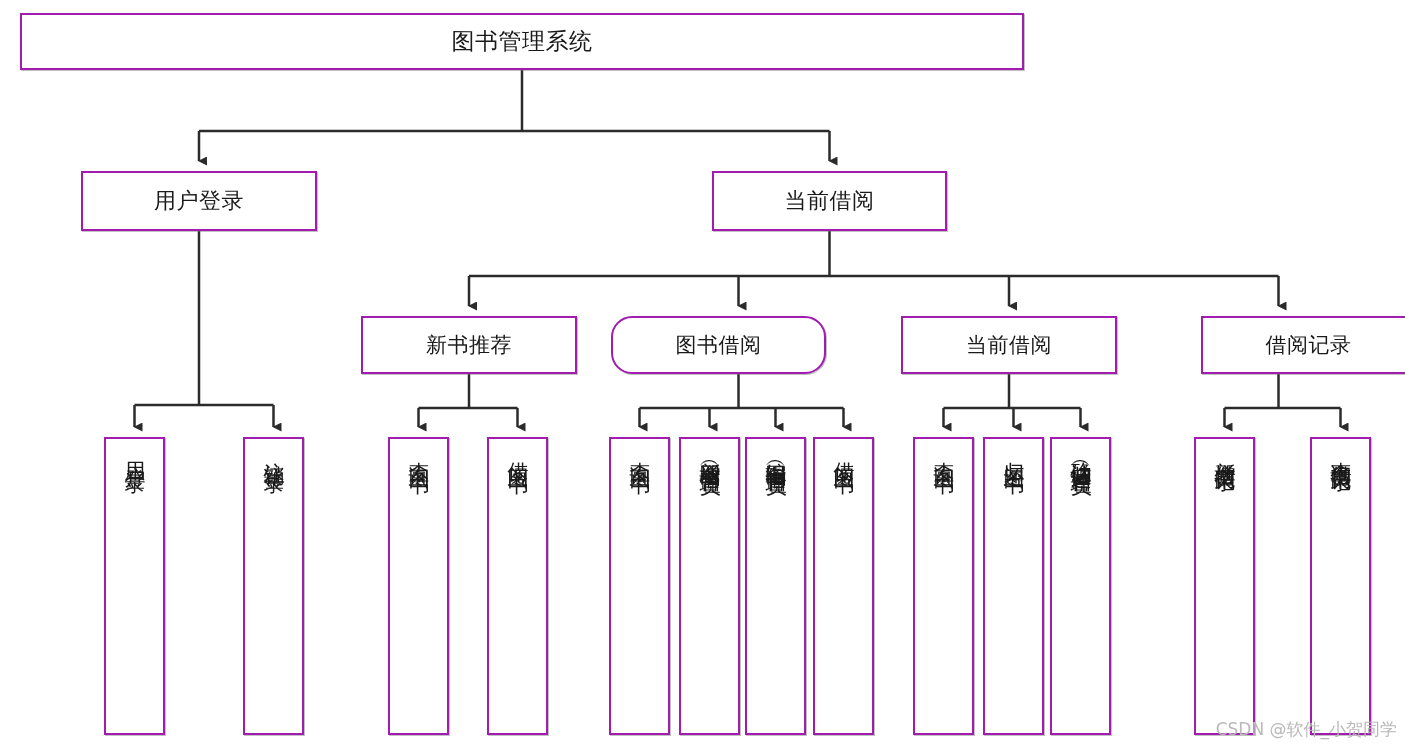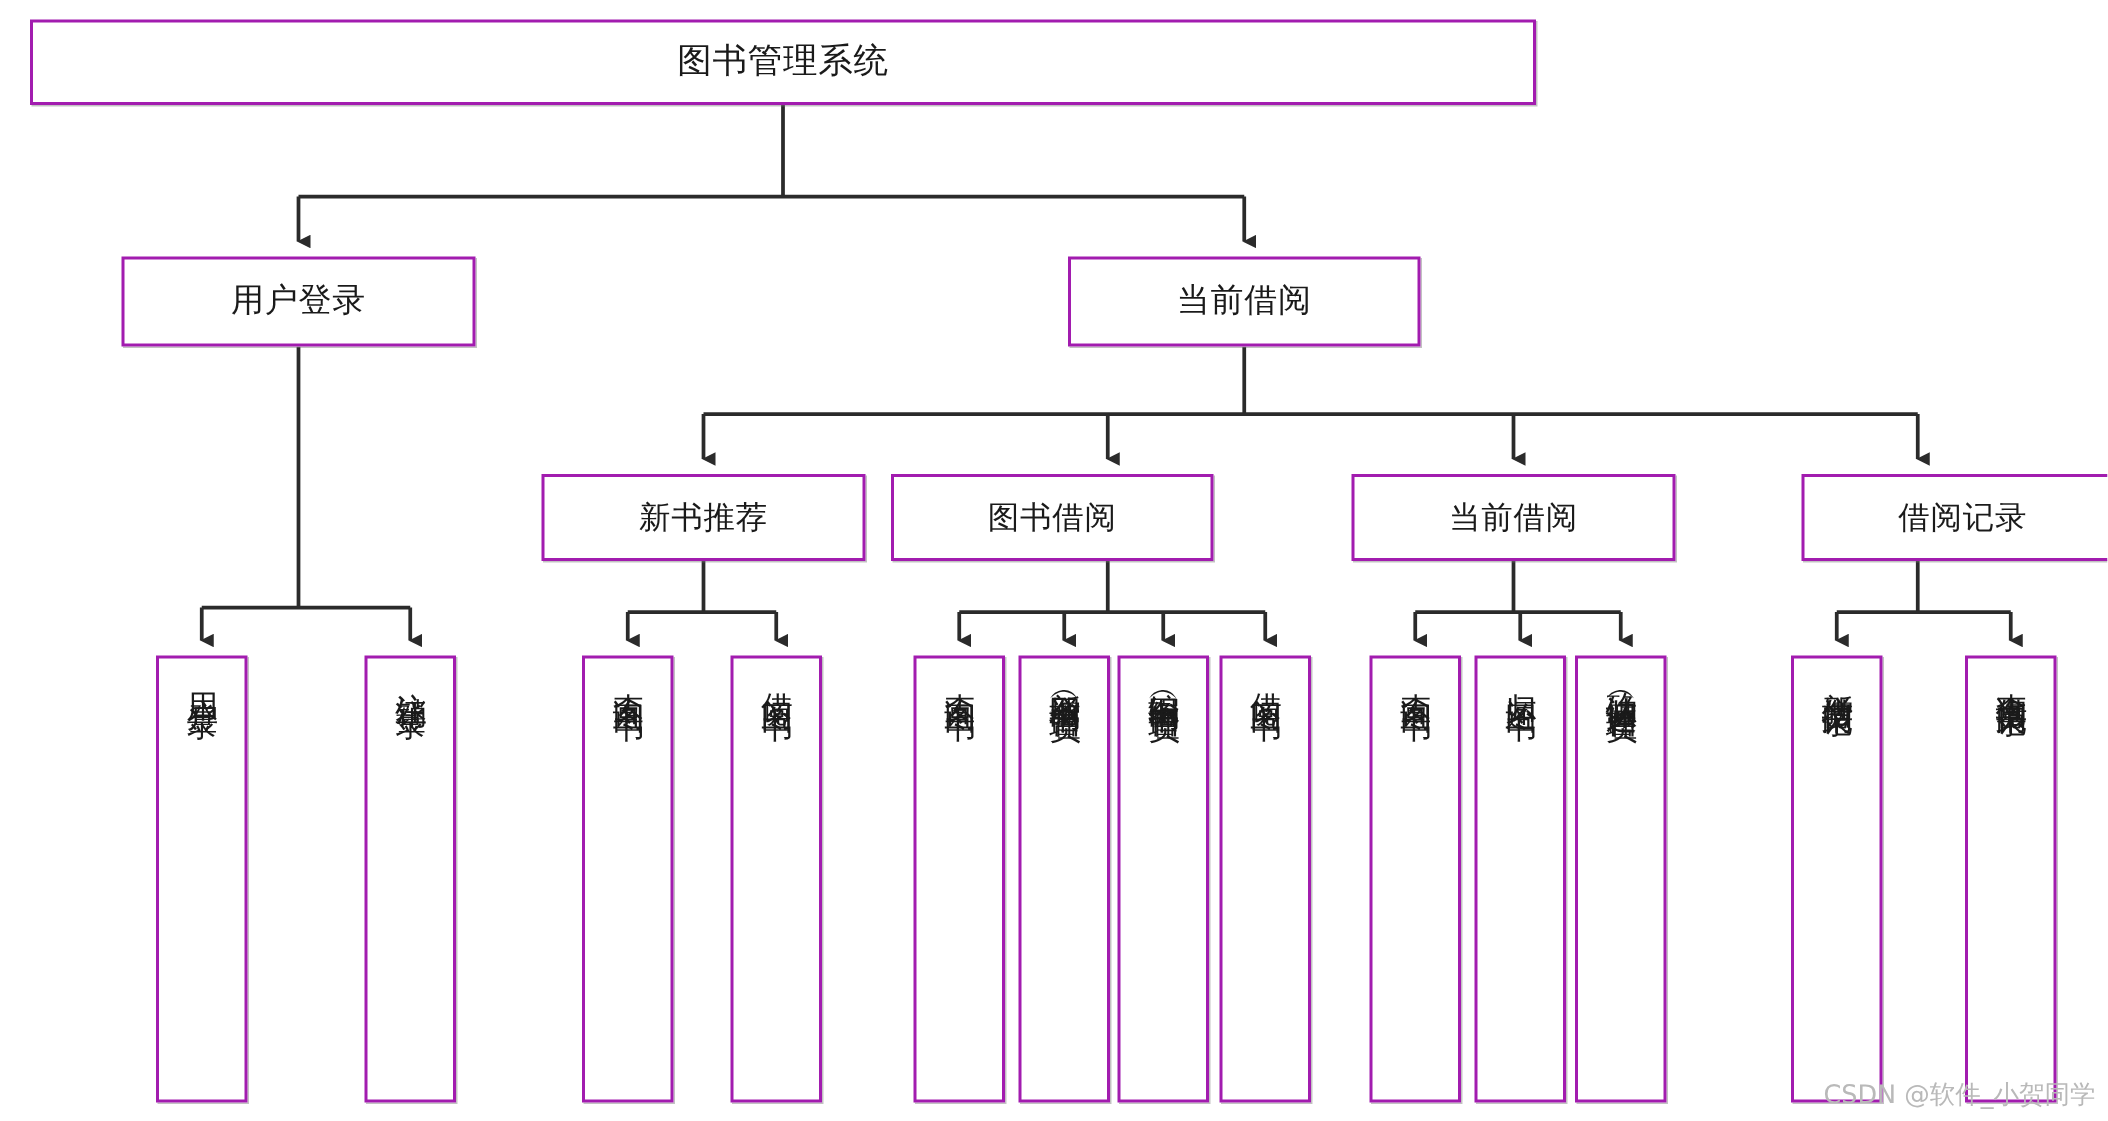--- a/index.html
+++ b/index.html
@@ -132,21 +132,21 @@
       </div>
       <div class="node level1" style="left: 81px; top: 171px; width: 236px; height: 60px;">
         <span class="node-label">用户登录</span>
       </div>
       <div class="node level1" style="left: 712px; top: 171px; width: 235px; height: 60px;">
         <span class="node-label">当前借阅</span>
       </div>
       <div class="node level2" style="left: 361px; top: 316px; width: 216px; height: 58px;">
         <span class="node-label">新书推荐</span>
       </div>
-      <div class="node level2" style="left: 594px; top: 316px; width: 215px; height: 58px;">
+      <div class="node level2" style="left: 611px; top: 316px; width: 215px; height: 58px; border-radius: 21px;">
         <span class="node-label">图书借阅</span>
       </div>
       <div class="node level2" style="left: 901px; top: 316px; width: 216px; height: 58px; text-align: right;">
         <span class="node-label">当前借阅</span>
       </div>
       <div class="node level2" style="left: 1201px; top: 316px; width: 215px; height: 58px;">
         <span class="node-label">借阅记录</span>
       </div>
       <div class="node leaf" style="left: 104px; top: 437px; width: 61px; height: 298px;">
         <span class="node-label">用户登录</span>

